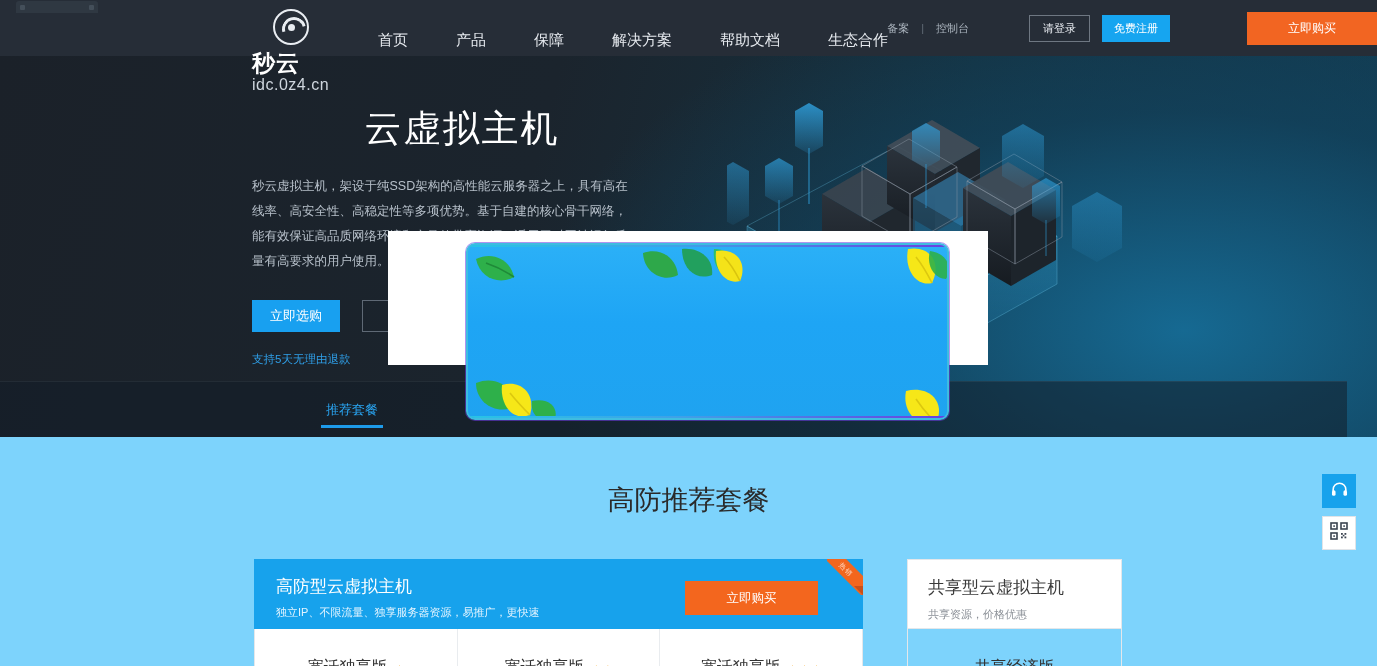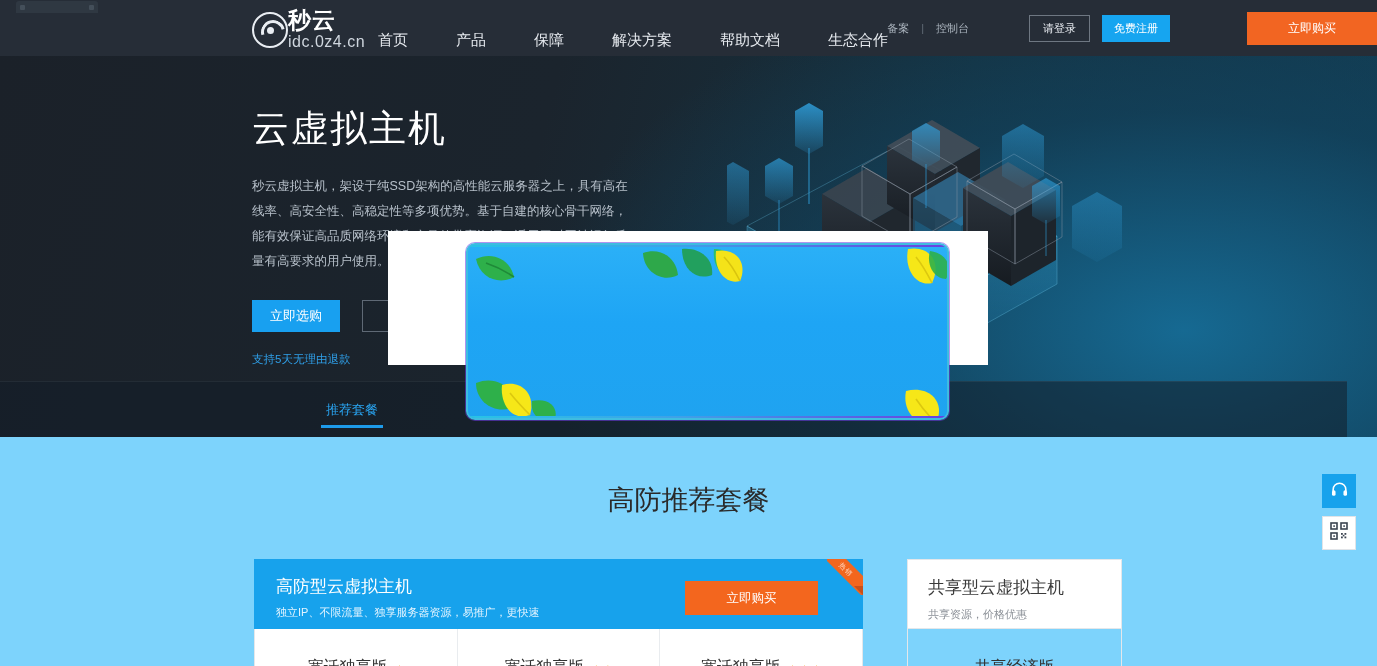--- a/index.html
+++ b/index.html
@@ -13,21 +13,21 @@
 
   
   .topnav {
     position: absolute; top: 0; left: 0; width: 1377px; height: 56px;
     background: #262d37;
     z-index: 40;
   }
   .nav-inner { position: relative; width: 100%; height: 100%; }
   .logo-wrap {
     position: absolute; left: 252px; top: 9px;
-    display: flex; align-items: center; 
+    display: flex; align-items: center; gap: 7px; flex-direction: column;
   }
   .logo-mark {
     width: 36px; height: 36px; border-radius: 50%;
     border: 2px solid #e9edf2; position: relative; flex: 0 0 auto;
   }
   .logo-mark::after {
     content: ""; position: absolute; left: 7px; top: 6px;
     width: 18px; height: 18px; border-radius: 50%;
     border: 3px solid #e9edf2; border-right-color: transparent;
     border-bottom-color: transparent; transform: rotate(30deg);
@@ -82,21 +82,21 @@
   .hero {
     position: absolute; top: 56px; left: 0; width: 1377px; height: 381px;
     background:
       radial-gradient(ellipse 900px 520px at 86% 72%, rgba(22,108,150,0.95) 0%, rgba(17,70,100,0.55) 42%, rgba(17,40,56,0) 72%),
       linear-gradient(105deg, #1b2129 0%, #1b242d 38%, #15313f 66%, #123c52 100%);
     overflow: hidden;
   }
   .hero-art { position: absolute; right: 130px; top: 20px; width: 520px; height: 360px; }
   .hero-copy { position: absolute; left: 252px; top: 48px; width: 420px; }
   .hero-title {
-    font-size: 37px; color: #ffffff; letter-spacing: 2px; font-weight: normal;
+    font-size: 37px; color: #ffffff; letter-spacing: 2px; font-weight: normal; text-align: center;
   }
   .hero-desc {
     margin-top: 20px; font-size: 12.5px; line-height: 2.0; color: #b7c0ca; width: 385px;
   }
   .hero-btns { margin-top: 26px; display: flex; align-items: center; gap: 22px; }
   .btn-primary {
     width: 88px; height: 32px; background: #18a0f0; color: #fff;
     font-size: 13px; display: flex; align-items: center; justify-content: center;
     cursor: pointer; border: none;
   }

